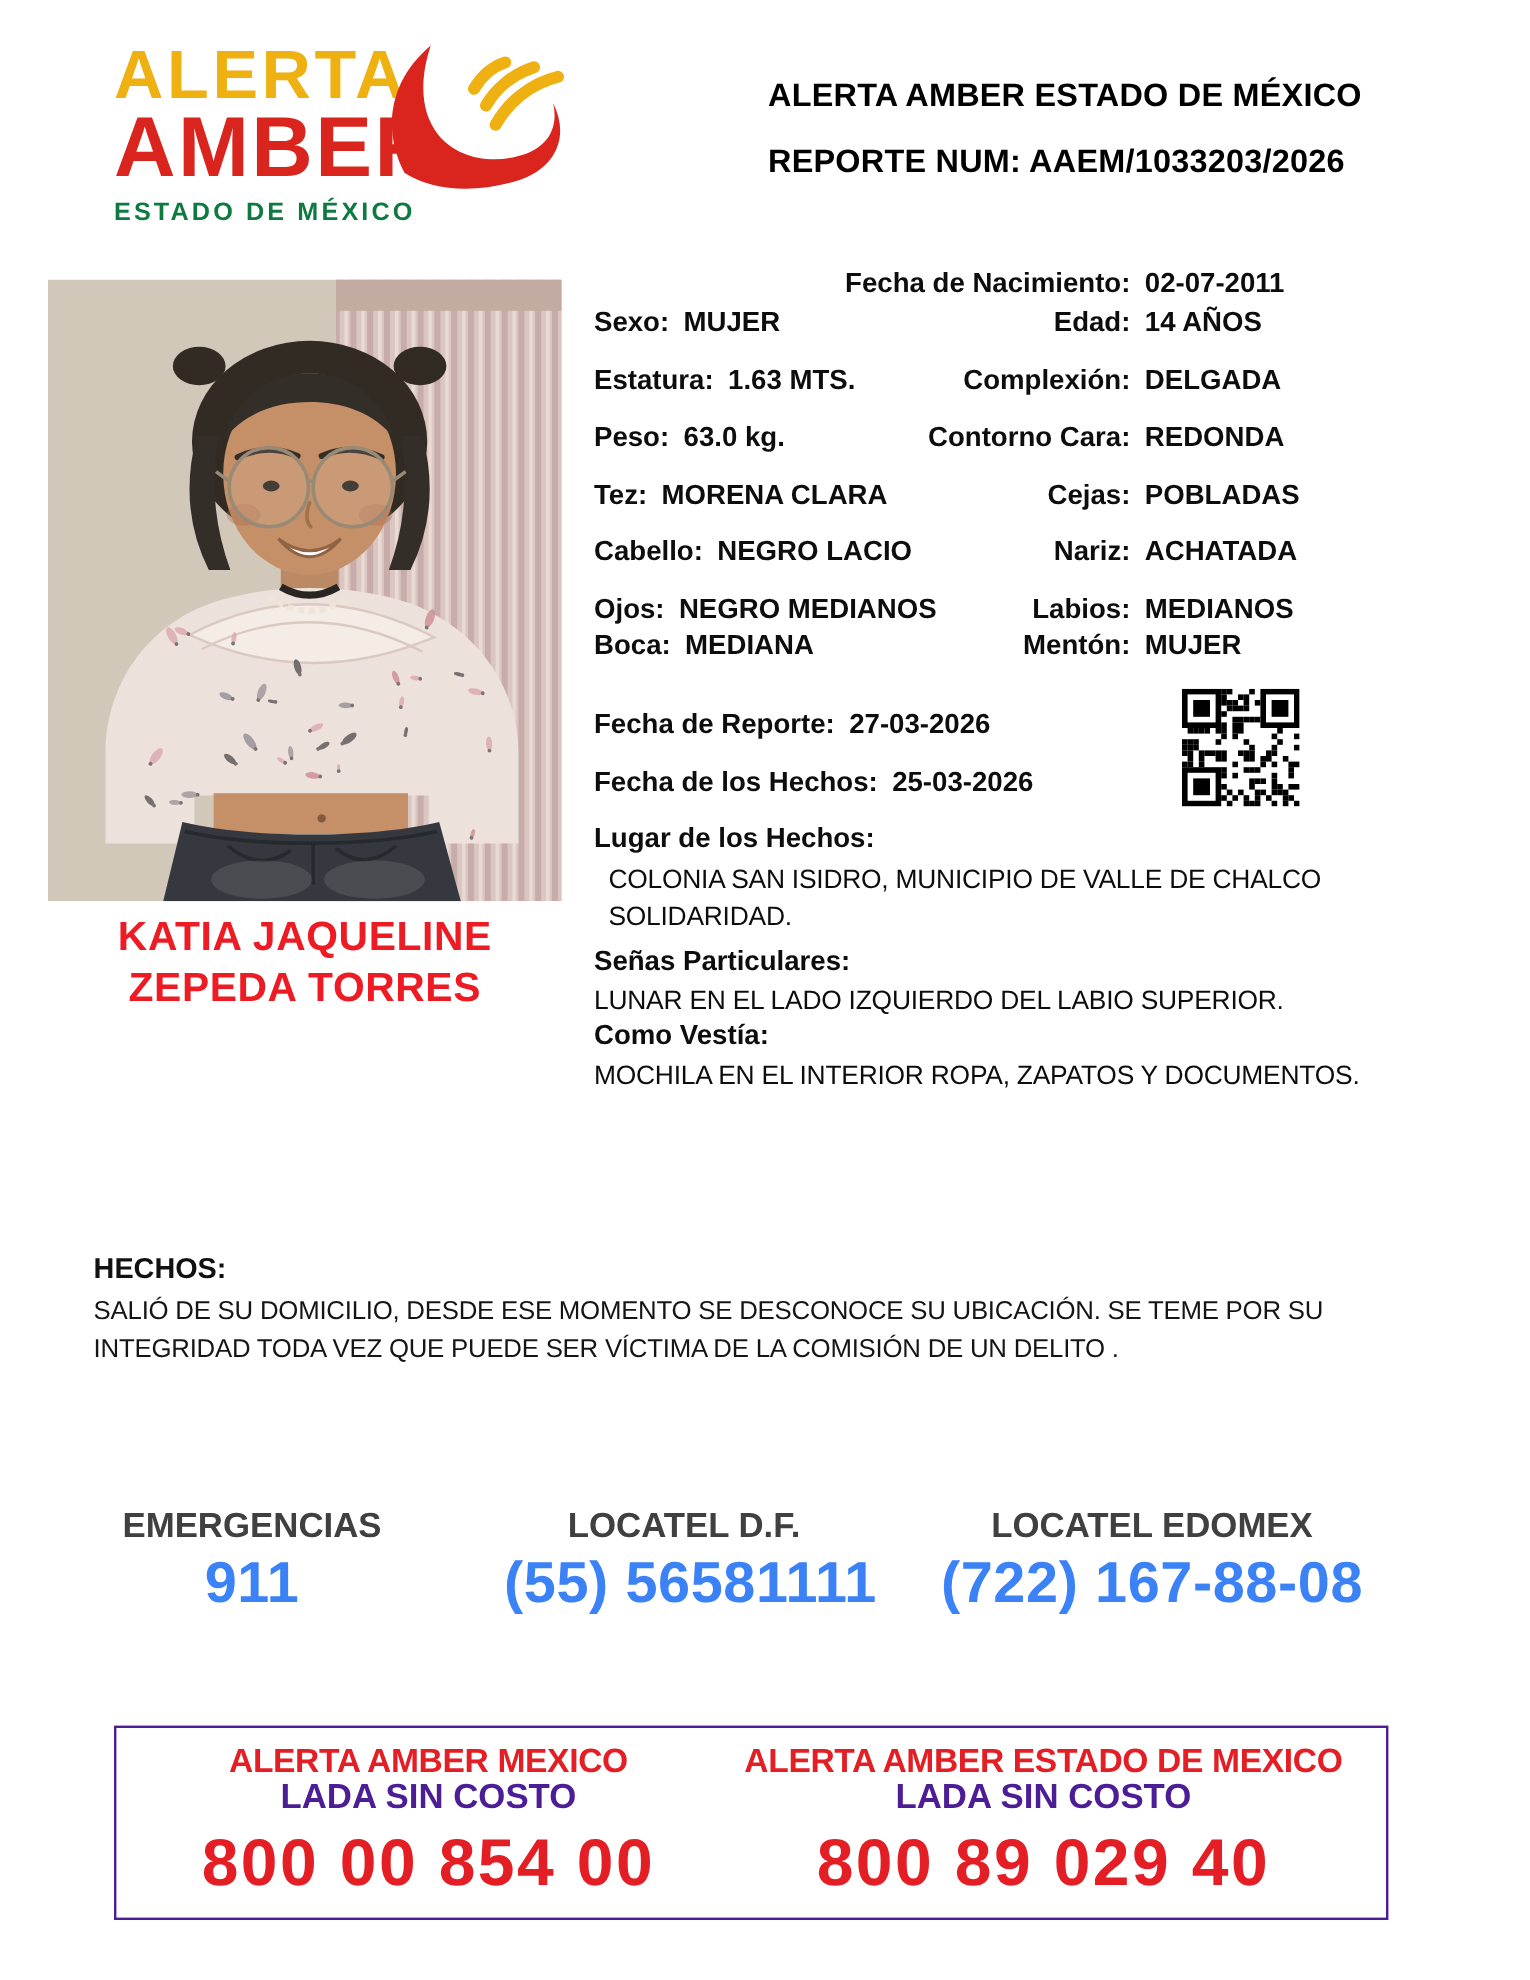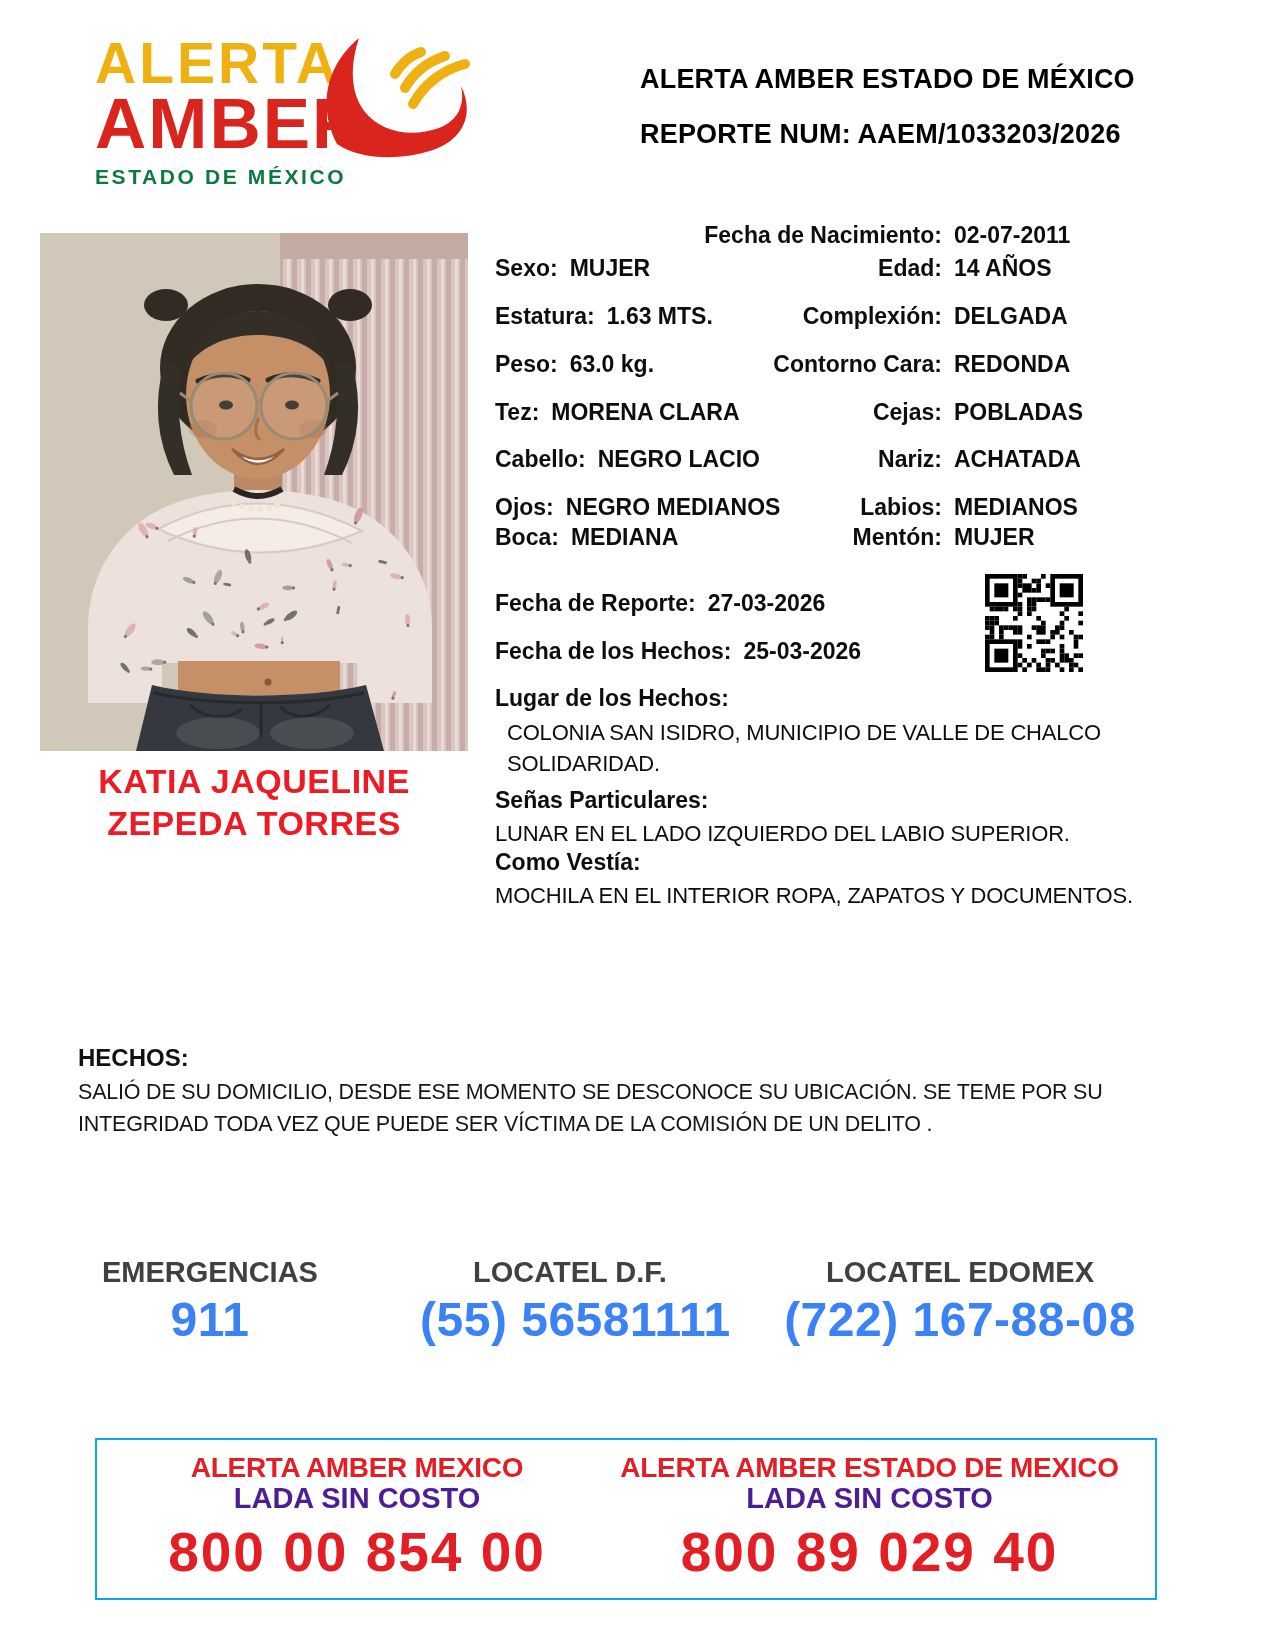--- a/index.html
+++ b/index.html
@@ -45,21 +45,21 @@
   
   .contact { position:absolute; top:1256px; text-align:center; }
   .contact-label  { color:#404040; font-weight:bold; font-size:29px; white-space:nowrap; }
   .contact-number { color:#3b82f6; font-weight:bold; font-size:48px; margin-top:3px; white-space:nowrap; letter-spacing:0.5px; }
   .contact.c0 { left:95px;  width:230px; }
   .contact.c1 { left:420px; width:300px; }
   .contact.c2 { left:780px; width:360px; }
 
   
   .footer-box { position:absolute; left:95px; top:1438px; width:1058px; height:158px;
-                border:2px solid #0ea5e9; background:#fff; }
+                border:2px solid #4c1d95; background:#fff; }
   .fcol { position:absolute; top:12px; text-align:center; }
   .fcol.f0 { left:25px;  width:470px; }
   .fcol.f1 { left:495px; width:555px; }
   .fcol-title  { color:#e31e24; font-weight:bold; font-size:28px; white-space:nowrap; letter-spacing:-0.3px; }
   .fcol-sub    { color:#4c1d95; font-weight:bold; font-size:29px; margin-top:-2px; white-space:nowrap; }
   .fcol-number { color:#e31e24; font-weight:bold; font-size:55px; margin-top:5px; white-space:nowrap; letter-spacing:2px; }
 </style>
 </head>
 <body>
 

